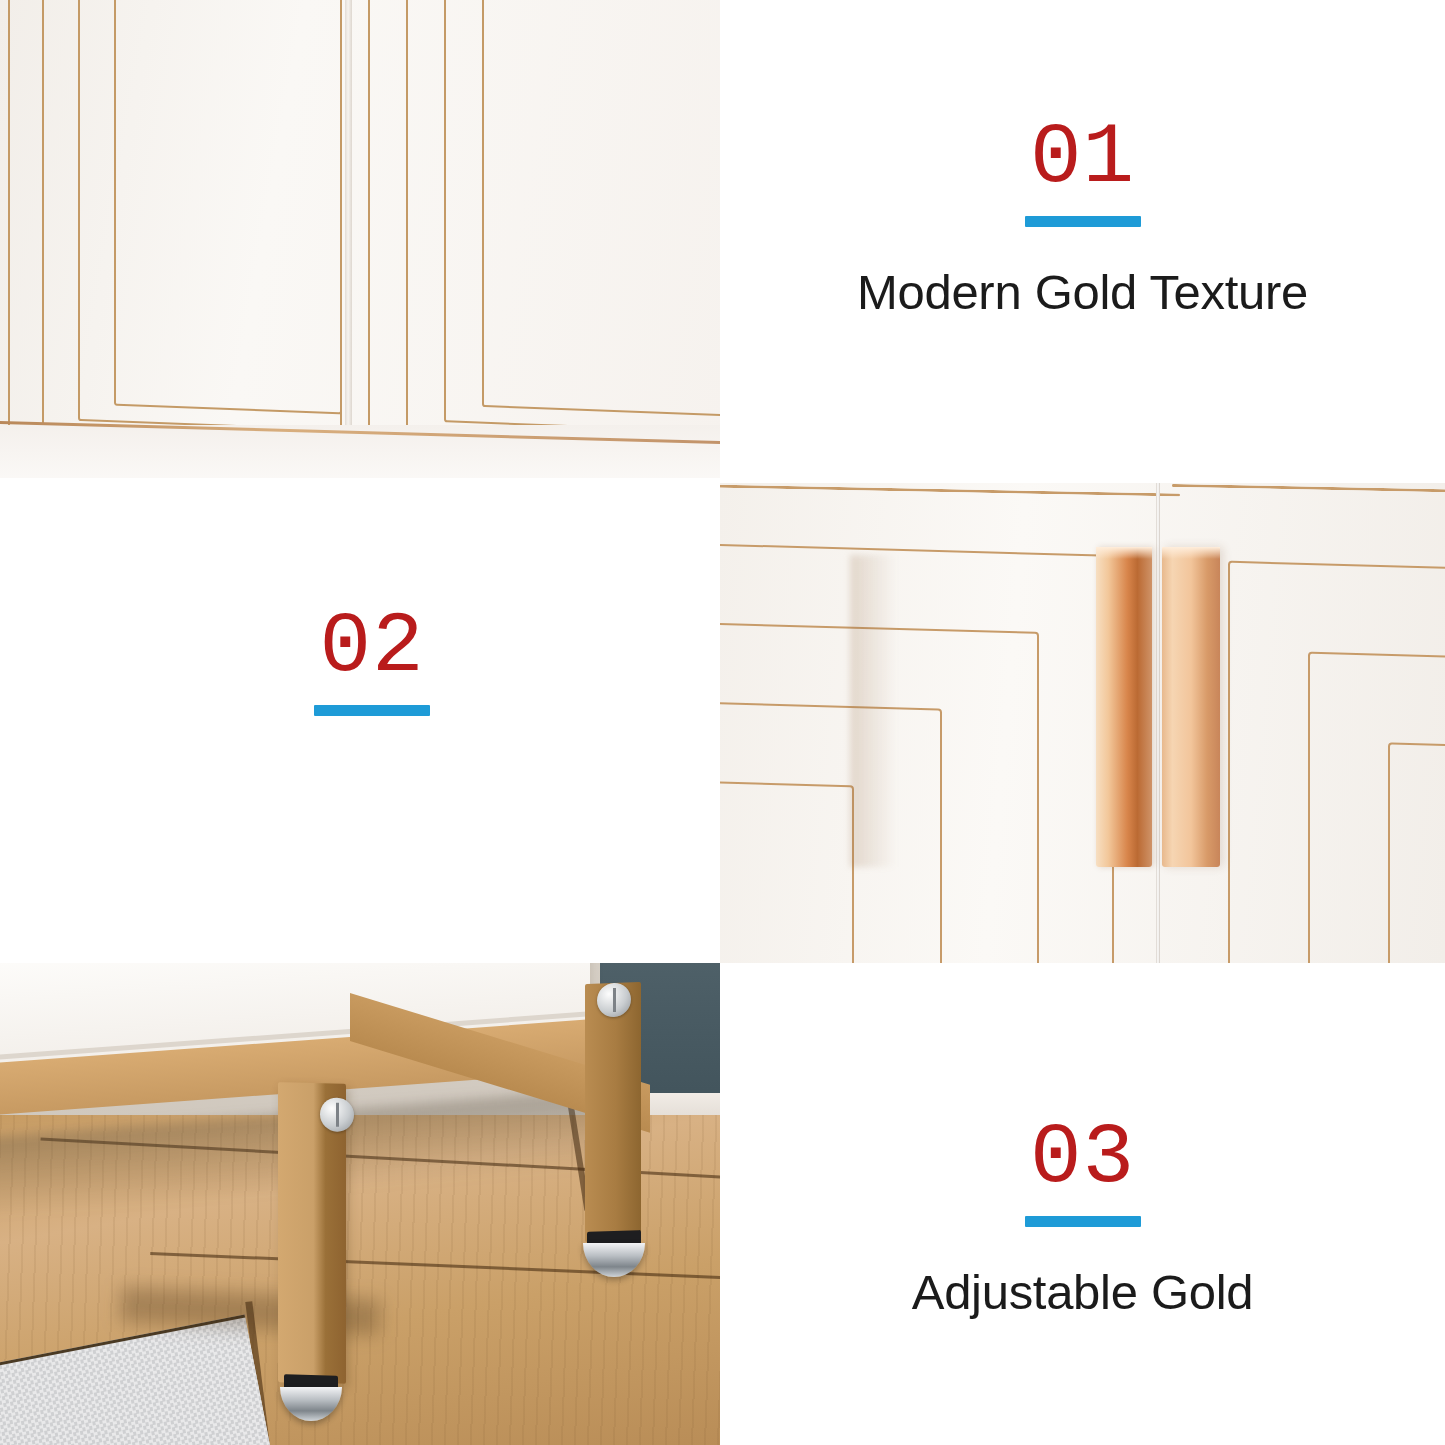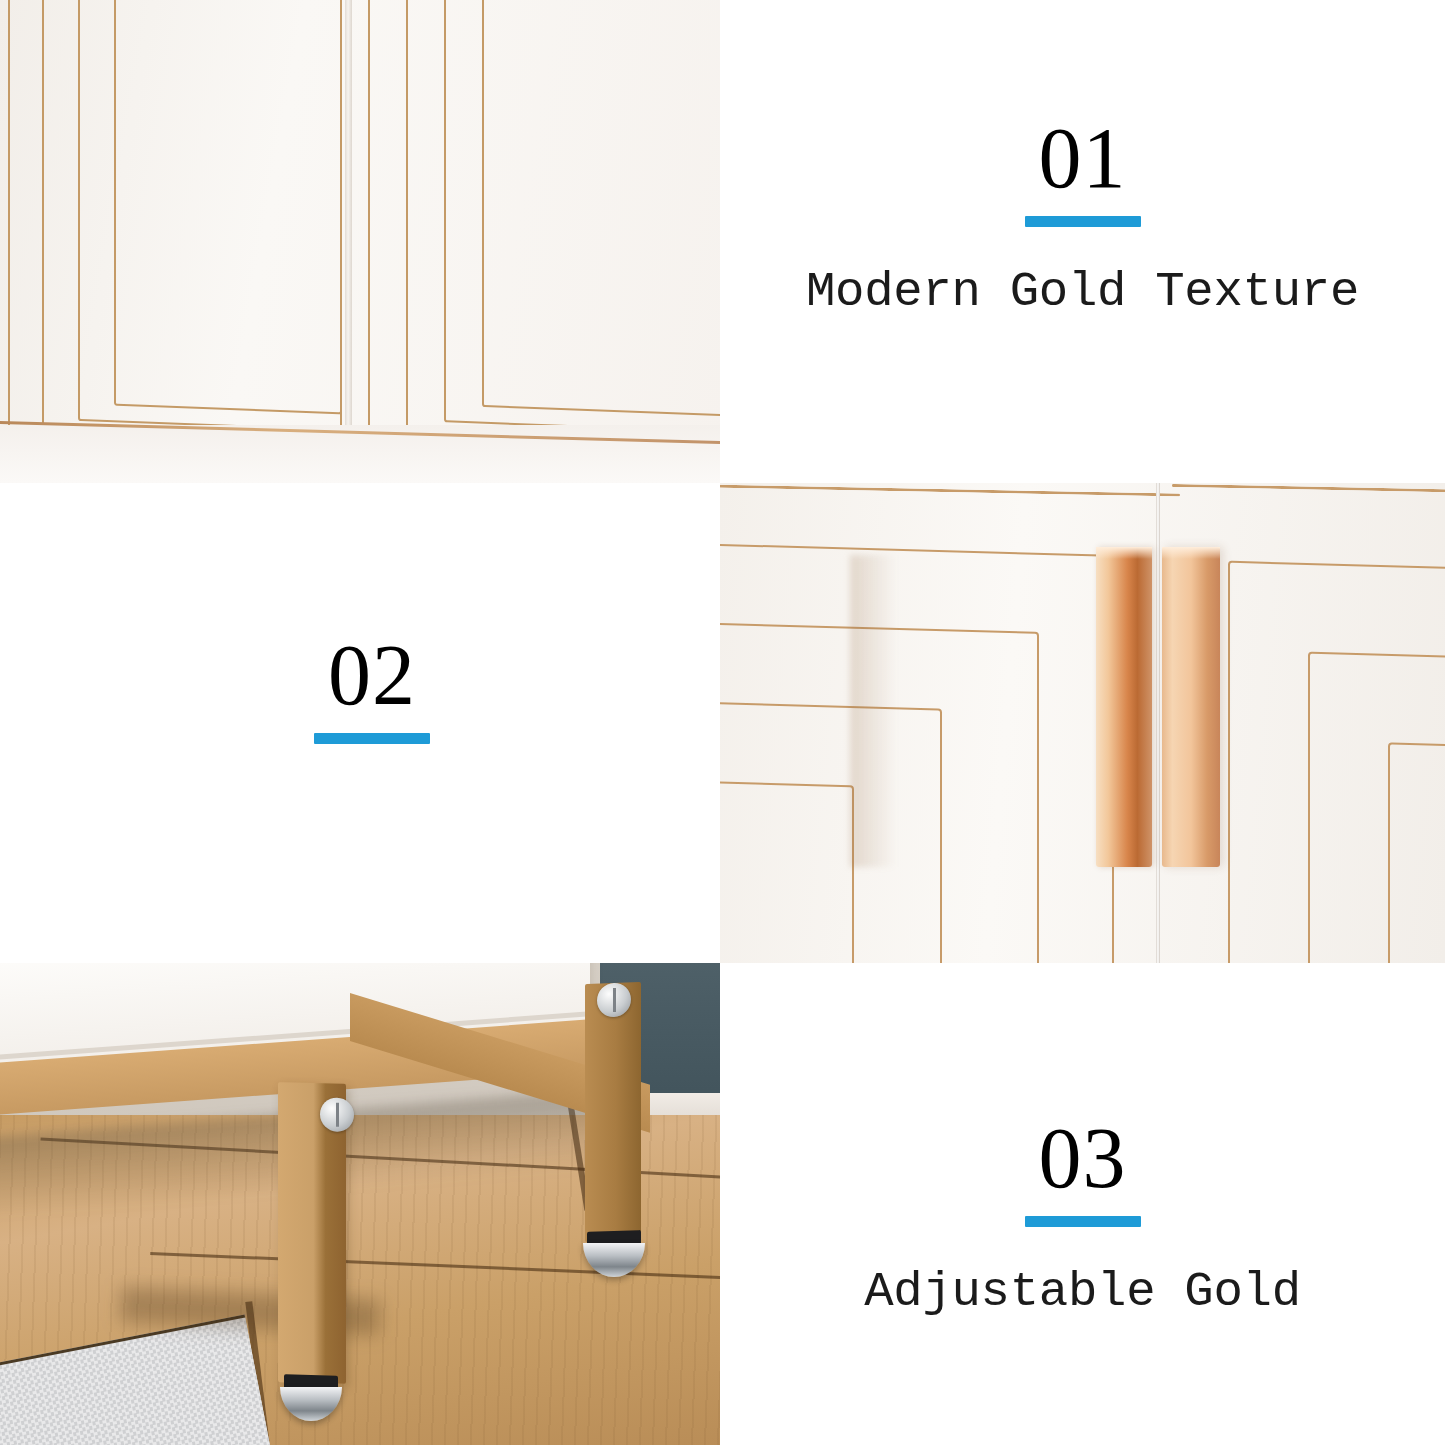--- a/index.html
+++ b/index.html
@@ -5,48 +5,48 @@
   html,body{margin:0;padding:0;background:#fff;}
   body{font-family:"Liberation Sans", sans-serif;}
   .page{
     position:relative;width:1445px;height:1445px;background:#ffffff;
     overflow:hidden;
   }
   
   .cell{position:absolute;overflow:hidden;}
   #cell-door{left:0;top:0;width:720px;height:483px;}
   #cell-cap1{left:720px;top:0;width:725px;height:483px;background:#ffffff;}
-  #cell-cap2{left:0;top:506px;width:744px;height:480px;background:#ffffff;}
+  #cell-cap2{left:0;top:478px;width:744px;height:480px;background:#ffffff;}
   #cell-handle{left:720px;top:483px;width:725px;height:480px;}
   #cell-feet{left:0;top:963px;width:720px;height:482px;}
   #cell-cap3{left:720px;top:963px;width:725px;height:482px;background:#ffffff;}
 
   
   .caption{
     position:absolute;left:0;right:0;
     display:flex;flex-direction:column;align-items:center;
     user-select:none;
   }
   #cap1{top:118px;}
   #cap2{top:612px;}
   #cap3{top:1118px;}
   .cap-num{
     font-size:86px;line-height:0.95;font-weight:400;
     letter-spacing:1px;
-    color:#000000;
-    font-family:Liberation Serif, serif;
+    color:#b91c1c;
+    font-family:Liberation Mono, monospace;
   }
   .cap-rule{
     width:116px;height:11px;background:#1E9BD7;margin-top:16px;border-radius:1px;
   }
   .cap-title{
     margin-top:40px;
     font-size:49px;line-height:1.05;font-weight:500;
     color:#1b1b1b;letter-spacing:-0.3px;white-space:nowrap;
-    font-family:Liberation Mono, monospace;
+    font-family:Liberation Sans, sans-serif;
   }
 
   
   #cell-door{background:#f7f4f1;}
   .door-bg{position:absolute;inset:0;background:
       linear-gradient(100deg,#f2eee9 0%,#faf8f5 38%,#f6f2ee 100%);}
   .door-seam{
     position:absolute;top:0;width:7px;height:100%;
     background:linear-gradient(90deg,#e2dcd5,#f6f3ef 45%,#ded7cf);
   }

